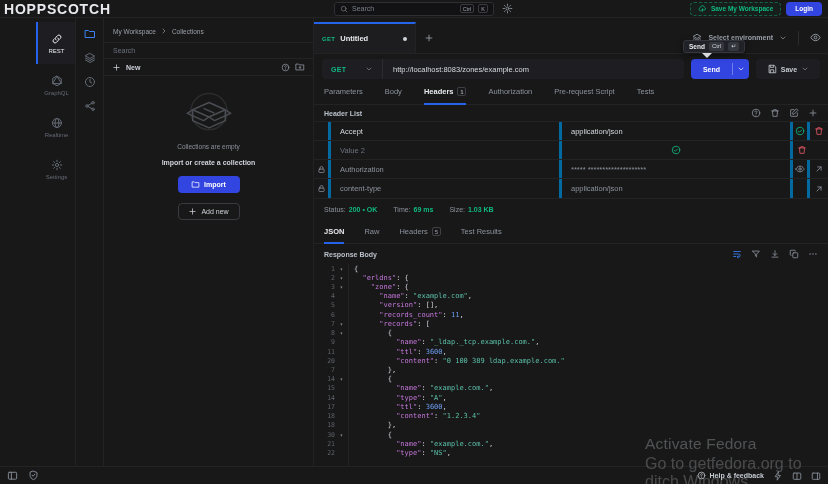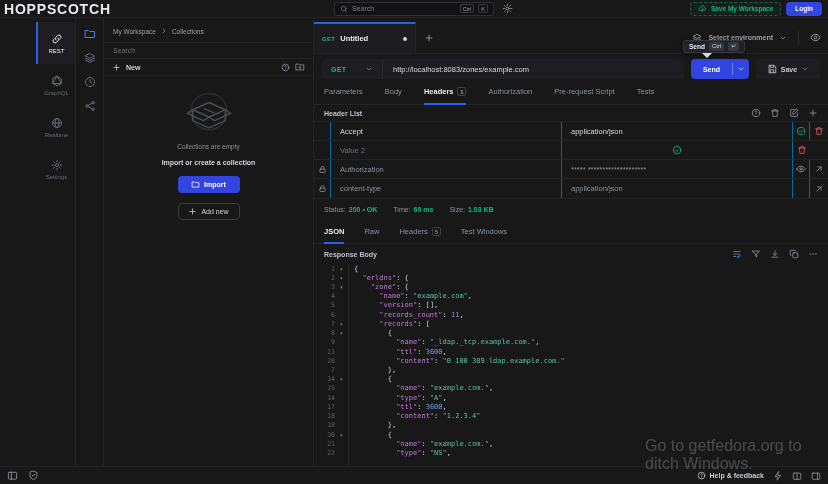--- a/index.html
+++ b/index.html
@@ -90,21 +90,21 @@
 
   .sect{height:17px;border-bottom:1px solid #232323;display:flex;align-items:center;padding:0 10px;}
   .sect .title{font-size:7px;font-weight:600;color:#b9c0ca;}
   .sect .sp{flex:1;}
   .sect .icons{display:flex;gap:9px;color:#8b929c;}
   .sect.rb{height:20px;border-bottom:none;}
 
   .hrows{border-bottom:1px solid #232323;}
   .hrow{height:19px;display:grid;grid-template-columns:17px 1fr 1fr 17px 18px;border-bottom:1px solid #232323;}
   .hrow:last-child{border-bottom:none;}
-  .hcell{display:flex;align-items:center;border-right:1px solid #0369a1;padding:0 9px;font-size:7.5px;
+  .hcell{display:flex;align-items:center;border-right:3px solid #0369a1;padding:0 9px;font-size:7.5px;
          color:#d3d7dc;overflow:hidden;white-space:nowrap;}
   .hcell:last-child{border-right:none;}
   .hcell.cicon{justify-content:center;padding:0;}
   .hcell.ph{color:#6b7280;}
   .hcell.dim{color:#8b929c;}
   .green{color:#10b981;}
   .red{color:#e05661;}
   .blue{color:#3b82f6;}
   .dimicon{color:#8b929c;}
 
@@ -569,21 +569,21 @@
             <span>JSON</span>
           </div>
           <div class="stab">
             <span>Raw</span>
           </div>
           <div class="stab">
             <span>Headers</span>
             <span class="badge">5</span>
           </div>
           <div class="stab">
-            <span>Test Windows</span>
+            <span>Test Results</span>
           </div>
         </div>
 
       <div class="sect rb">
         <span class="title">Response Body</span>
         <span class="sp"></span>
         <span class="icons" id="rb-icons">
             <span class="ic blue">
               <svg viewBox="0 0 24 24" fill="none" stroke="currentColor" stroke-width="2" stroke-linecap="round" stroke-linejoin="round">
                 <path d="M4 6h16M4 12h12a3.5 3.5 0 0 1 0 7h-3M4 18h5"></path>
@@ -776,15 +776,16 @@
   </div>
 
   <div class="tooltip">
     <span class="lbl">Send</span>
     <span class="key">Ctrl</span>
     <span class="key">↵</span>
   </div>
   <div class="tt-caret"></div>
 
   <div class="watermark">
+    <div class="wm-title">Activate Fedora</div>
     <div class="wm-sub">Go to getfedora.org to ditch Windows.</div>
   </div>
 </div>
 
 </body></html>

